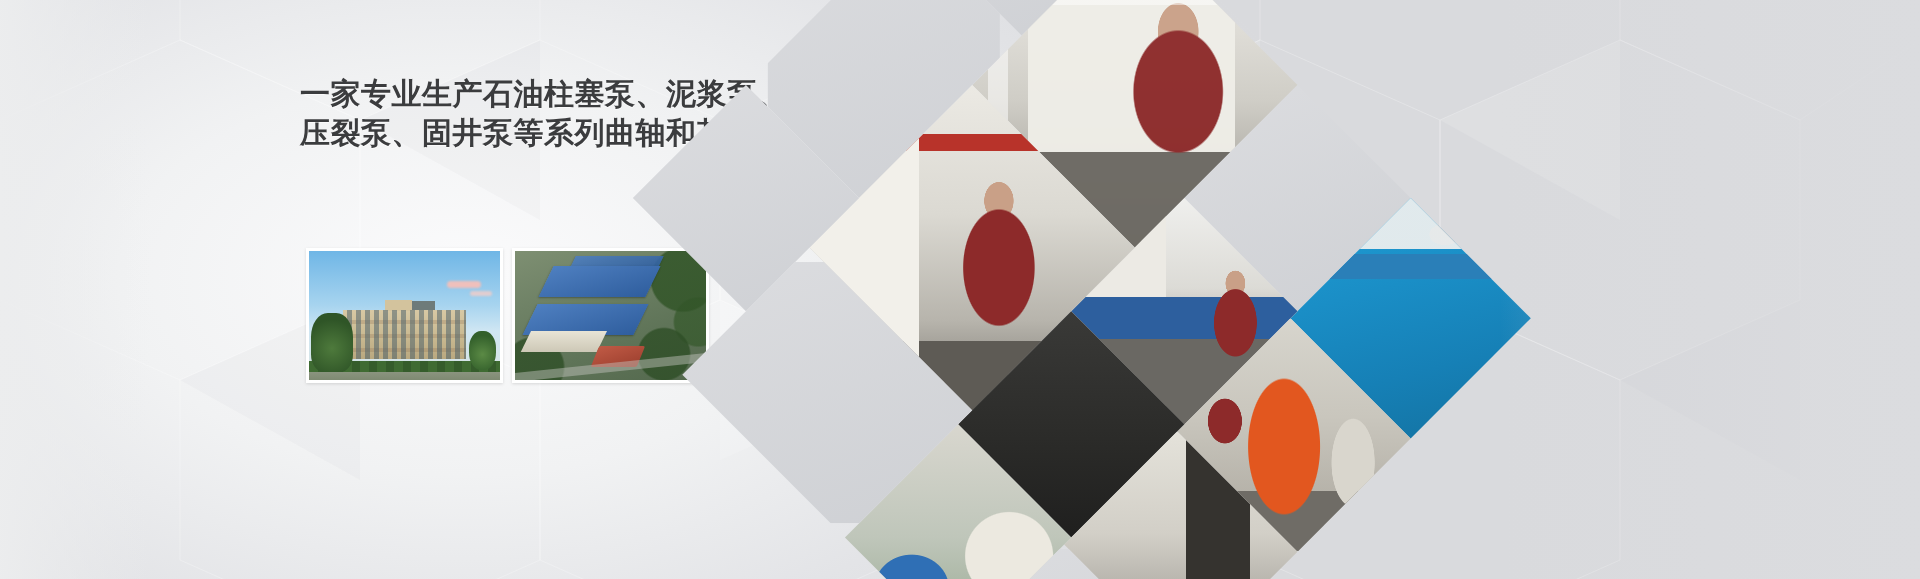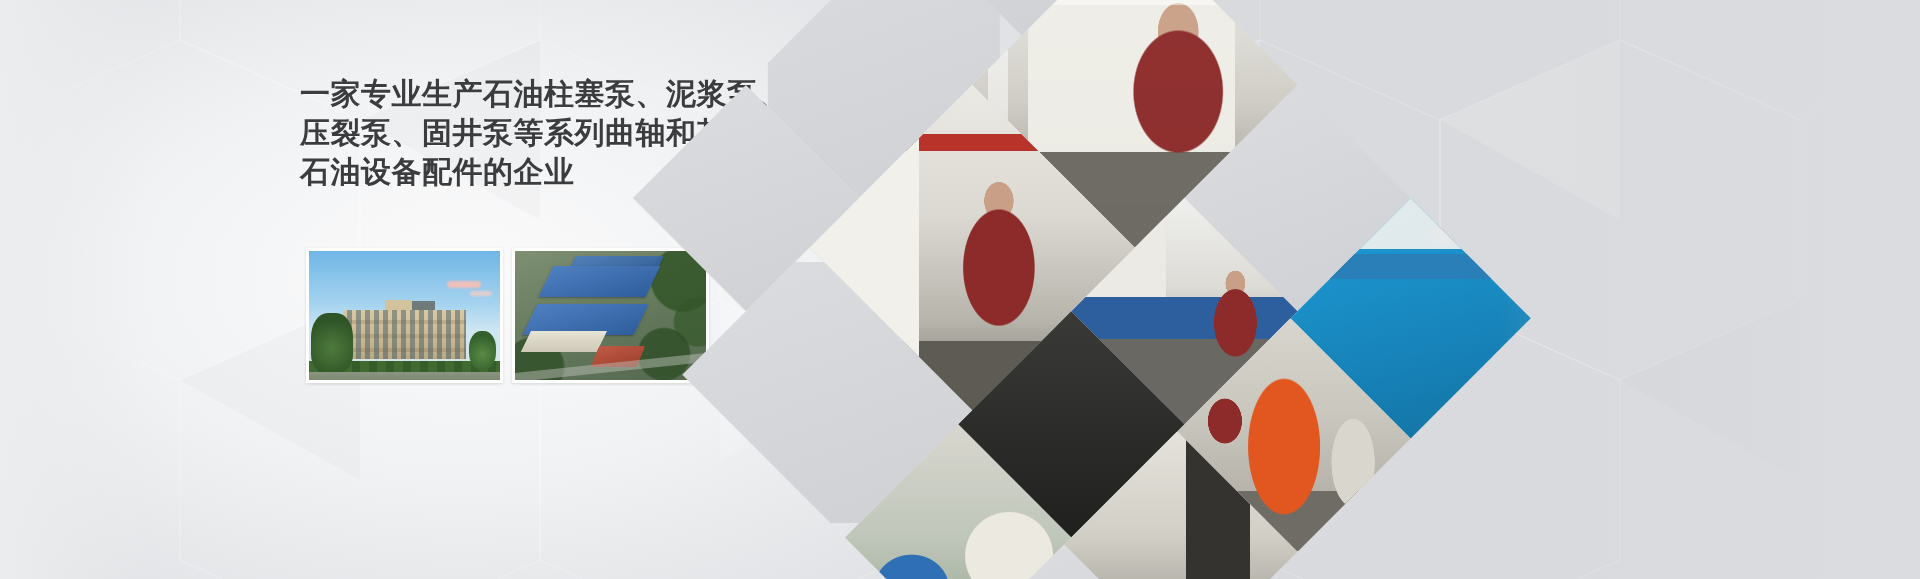--- a/index.html
+++ b/index.html
@@ -198,21 +198,20 @@
         <polygon points="1620,380 1800,300 1800,480"></polygon>
         <polygon points="180,380 360,300 360,480"></polygon>
       </g>
     </svg>
   </div>
 
   <div class="left">
     <div class="headline">
       <div>一家专业生产石油柱塞泵、泥浆泵、</div>
       <div>压裂泵、固井泵等系列曲轴和其他</div>
-      <div>石油设备配件的企业</div>
     </div>
   </div>
 
   <div class="photos">
     <div class="photo">
       <div class="inner p1">
         <div class="cloud"></div>
           <div class="cloud b"></div>
         <div class="roofdark"></div>
         <div class="bldg"></div>

